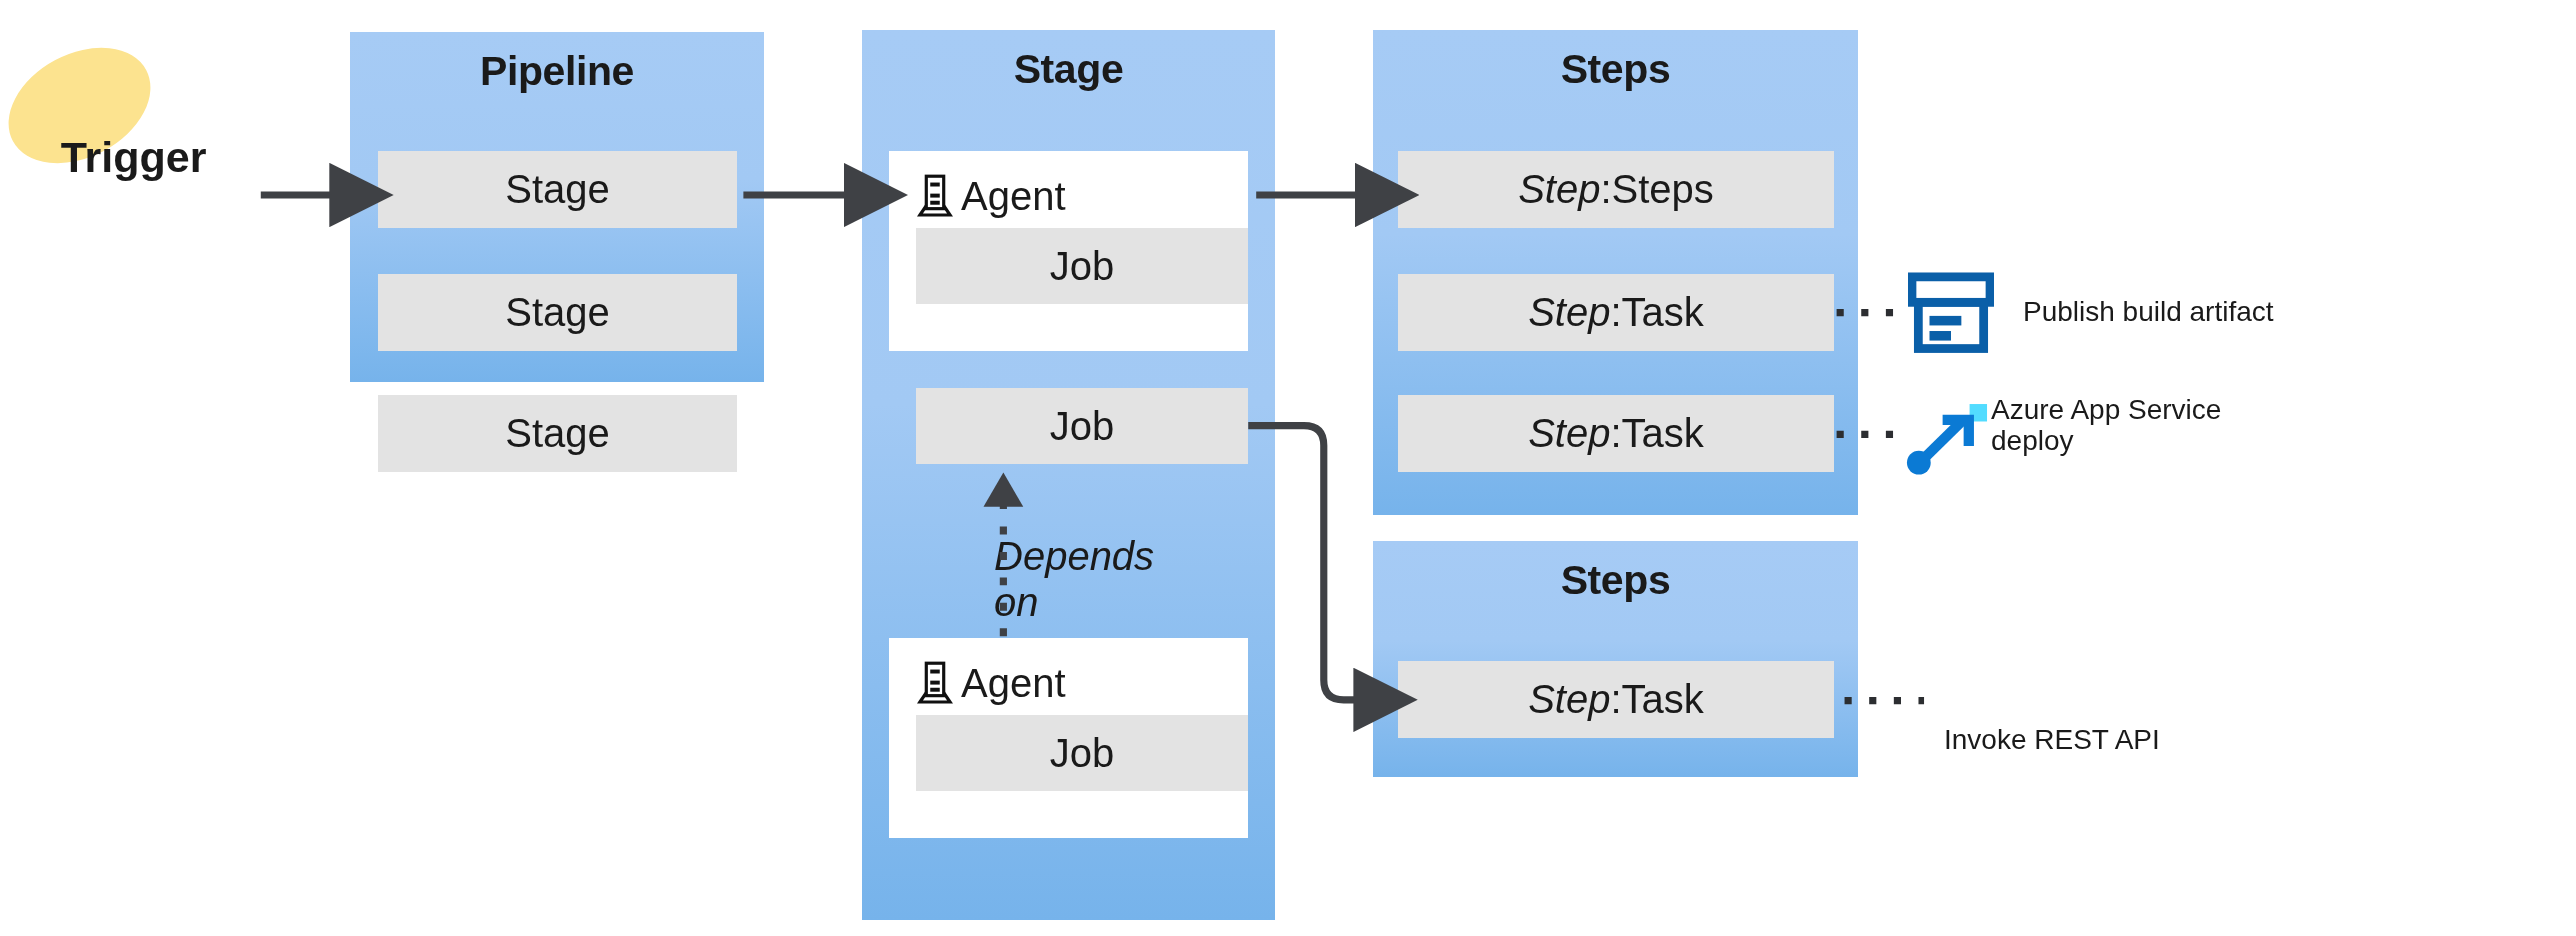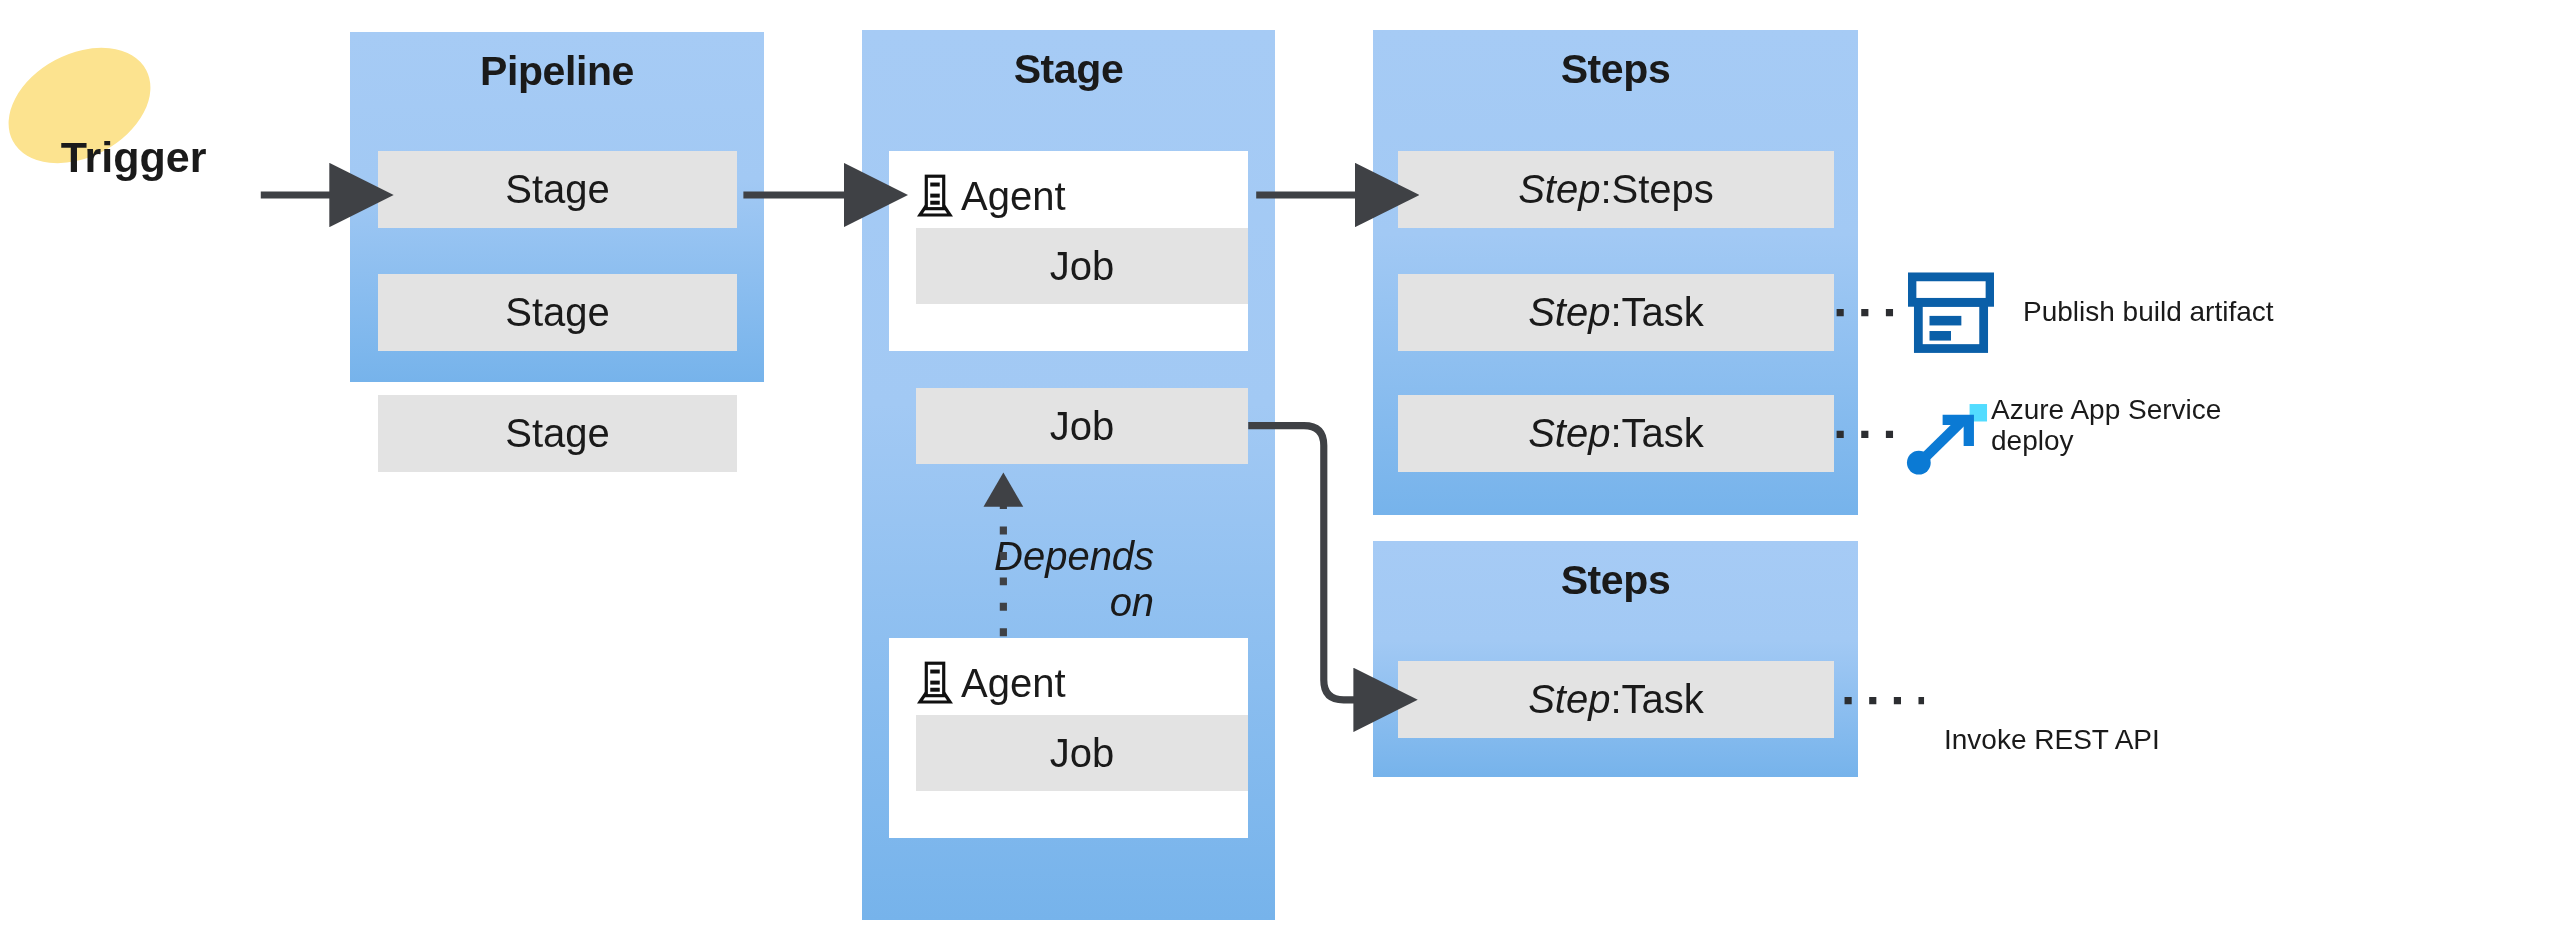--- a/index.html
+++ b/index.html
@@ -143,21 +143,21 @@
     <span>Agent</span>
   </div>
   <div class="graybox" style="left:916px; top:228px; width:332px; height:76px;">
     <span>Job</span>
   </div>
 
   <div class="graybox" style="left:916px; top:388px; width:332px; height:76px;">
     <span>Job</span>
   </div>
 
-  <div class="legend-label" style="left:994px; top:534px; font-style:italic; font-size:40px; line-height:1.14;text-align:right;">
+  <div class="legend-label" style="left:994px; top:534px; font-style:italic; font-size:40px; line-height:1.14;">
     <div>Depends</div>
     <div>on</div>
   </div>
 
   <div class="agentbox" style="left:889px; top:638px; width:359px; height:200px;"></div>
   <div class="agent-head" style="left:916px; top:683px; transform:translateY(-50%);">
     <span style="display:inline-block;width:38px;height:45px;">
       <svg width="38" height="45" viewBox="0 0 48 56" xmlns="http://www.w3.org/2000/svg">
         <path d="M5 52 L13 40 L35 40 L43 52 Z" fill="none" stroke="#101010" stroke-width="4" stroke-linejoin="miter"></path>
         <rect x="13" y="3" width="22" height="41" fill="#ffffff" stroke="#101010" stroke-width="4"></rect>

